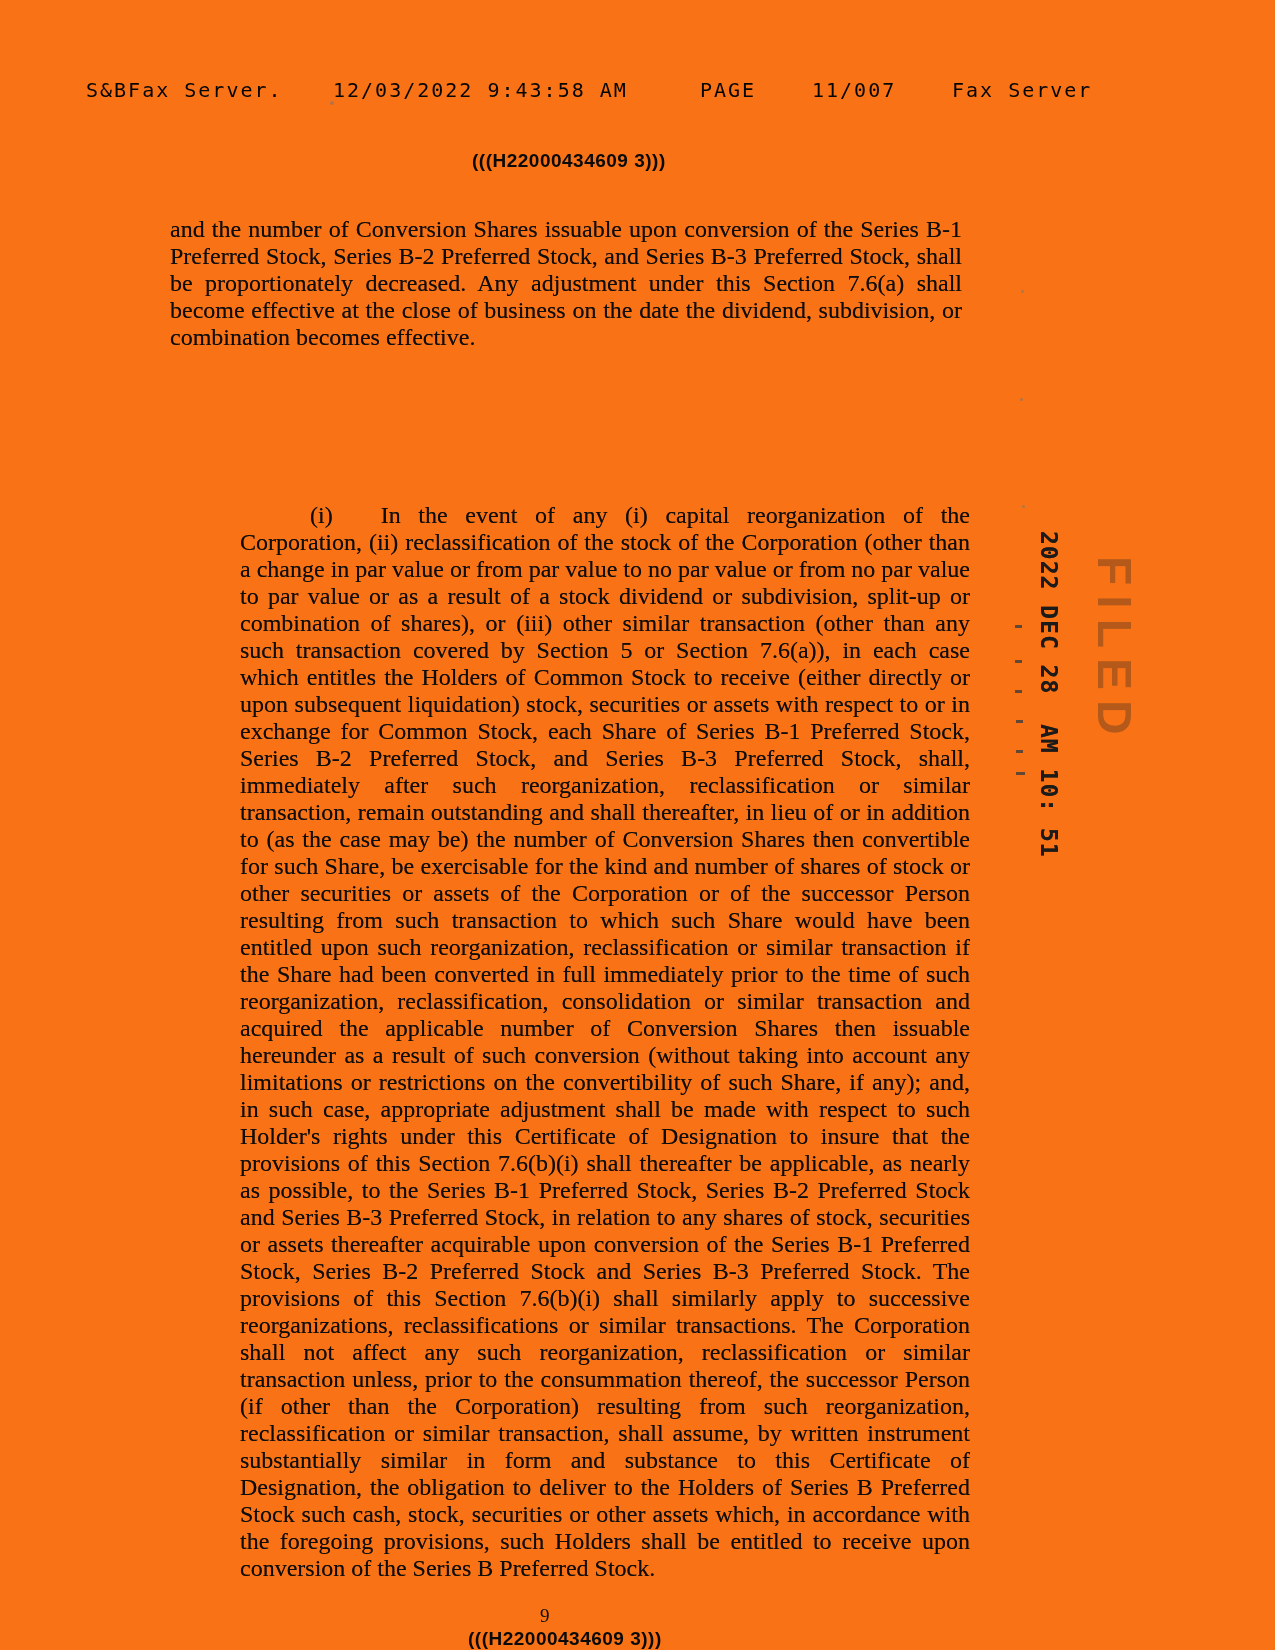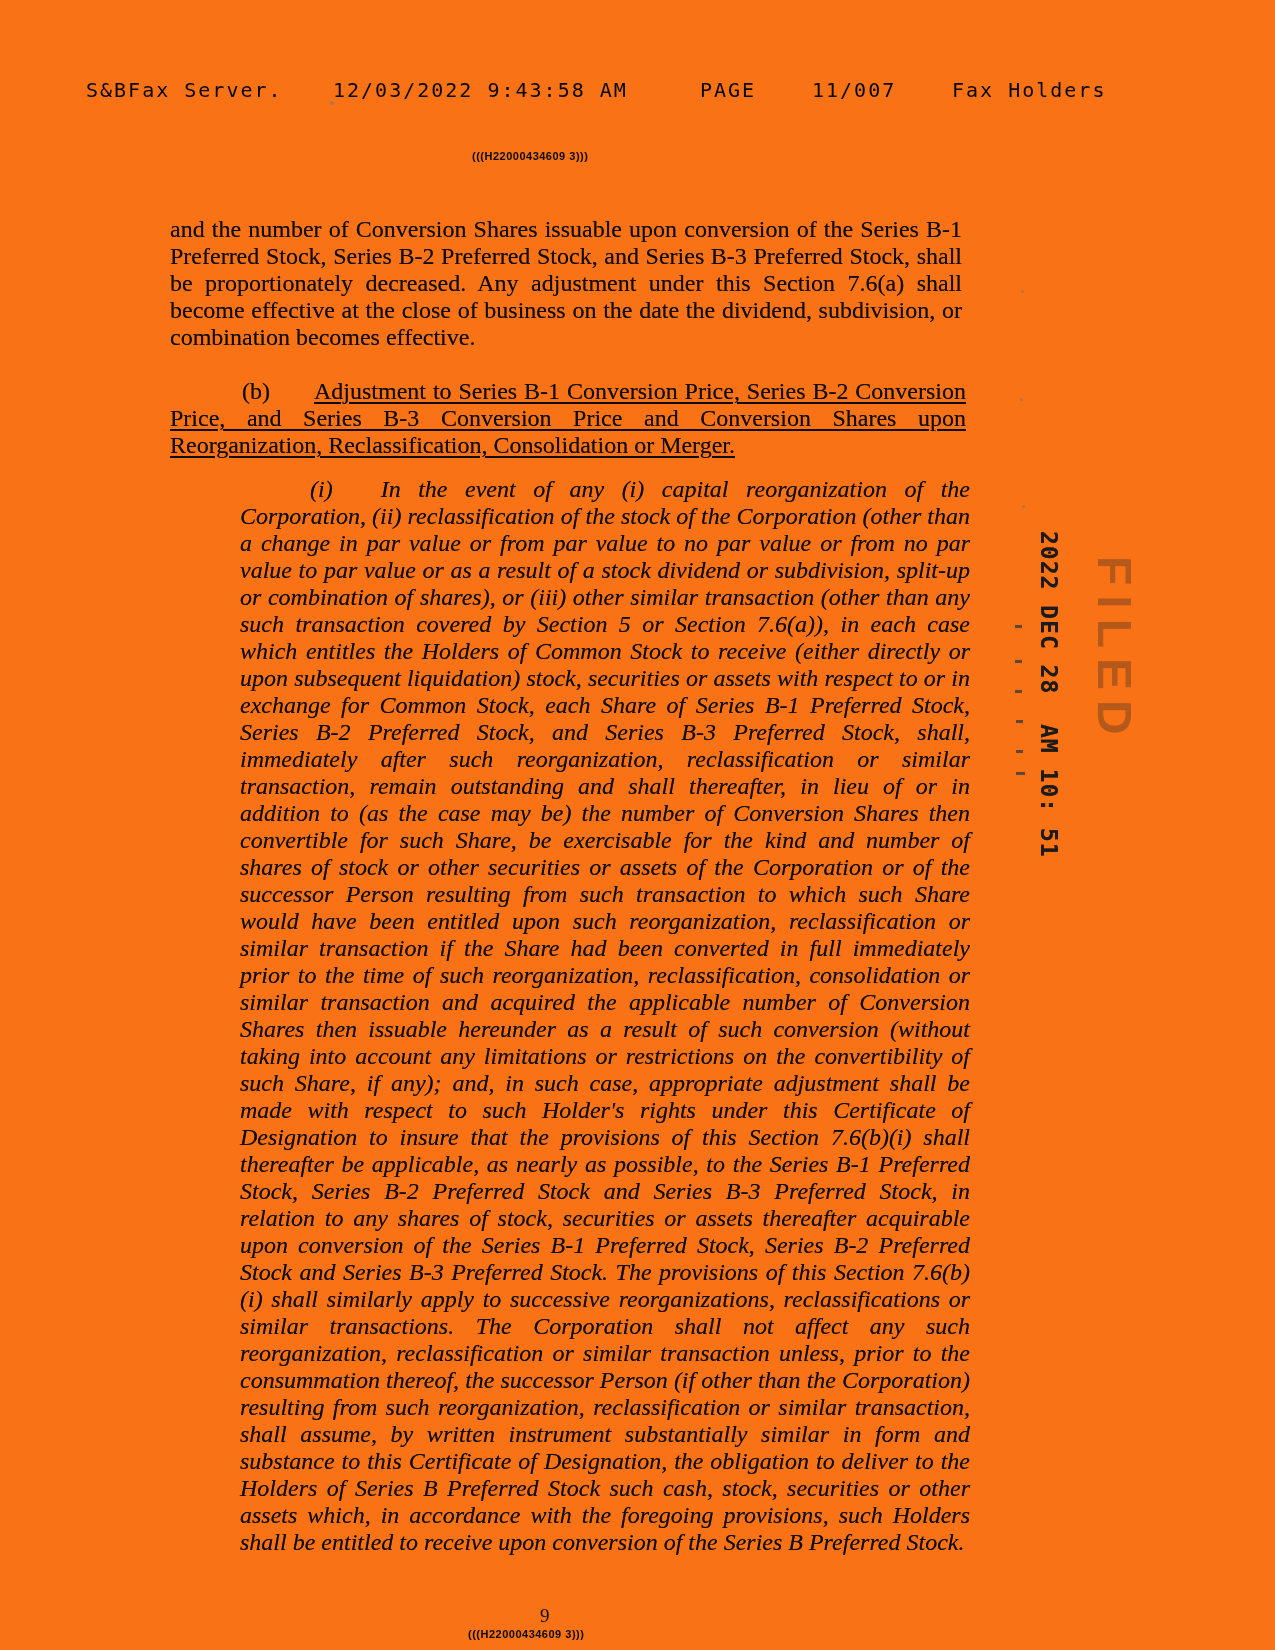--- a/index.html
+++ b/index.html
@@ -27,21 +27,21 @@
   .fx-datetime { left: 333px; }
   .fx-pageword { left: 700px; }
   .fx-pagenum  { left: 812px; }
   .fx-receiver { left: 952px; }
 
   
   .doc-id {
     position: absolute;
     font-family: "Liberation Sans", sans-serif;
     font-weight: 600;
-    font-size: 11px;
+    font-size: 19px;
     letter-spacing: 0.5px;
     color: #0a0a0a;
     white-space: pre;
   }
   .doc-id-top    { left: 472px; top: 150px; }
   .doc-id-bottom { left: 468px; top: 1628px; }
 
   
   .bodyblock {
     position: absolute;
@@ -53,21 +53,21 @@
     text-shadow: 0 0 0.4px rgba(0,0,0,0.55);
   }
   .para-intro { left: 170px; top: 216px; width: 792px; }
   .heading-b  { left: 170px; top: 378px; width: 796px; text-indent: 72px; }
   .heading-b .hb-label { margin-right: 44px; }
   .heading-b .hb-title {
     text-decoration: underline;
     text-decoration-thickness: 1.5px;
     text-underline-offset: 3px;
   }
-  .para-i { left: 240px; top: 476px; width: 730px; text-indent: 70px; font-style: italic; }
+  .para-i { left: 240px; top: 502px; width: 730px; text-indent: 70px; }
   .para-i .pi-label { margin-right: 48px; }
 
   
   .page-number {
     position: absolute;
     left: 540px; top: 1605px;
     font-family: "Liberation Serif", serif;
     font-size: 19px;
     color: #0d0d0d;
   }
@@ -124,30 +124,27 @@
 </head>
 <body>
 
 <div class="page">
 
   <div class="fax-header">
     <span class="fx-sender">S&amp;BFax Server.</span>
     <span class="fx-datetime">12/03/2022 9:43:58 AM</span>
     <span class="fx-pageword">PAGE</span>
     <span class="fx-pagenum">11/007</span>
-    <span class="fx-receiver">Fax Holders</span>
+    <span class="fx-receiver">Fax Server</span>
   </div>
 
   <div class="doc-id doc-id-top">(((H22000434609 3)))</div>
 
   <div class="bodyblock para-intro">and the number of Conversion Shares issuable upon conversion of the Series B-1 Preferred Stock, Series B-2 Preferred Stock, and Series B-3 Preferred Stock, shall be proportionately decreased. Any adjustment under this Section 7.6(a) shall become effective at the close of business on the date the dividend, subdivision, or combination becomes effective.</div>
 
-  <div class="bodyblock heading-b">
-    <span class="hb-label">(b)</span><span class="hb-title">Adjustment to Series B-1 Conversion Price, Series B-2 Conversion Price, and Series B-3 Conversion Price and Conversion Shares upon Reorganization, Reclassification, Consolidation or Merger.</span>
-  </div>
 
   <div class="bodyblock para-i">
     <span class="pi-label">(i)</span><span class="pi-text">In the event of any (i) capital reorganization of the Corporation, (ii) reclassification of the stock of the Corporation (other than a change in par value or from par value to no par value or from no par value to par value or as a result of a stock dividend or subdivision, split-up or combination of shares), or (iii) other similar transaction (other than any such transaction covered by Section 5 or Section 7.6(a)), in each case which entitles the Holders of Common Stock to receive (either directly or upon subsequent liquidation) stock, securities or assets with respect to or in exchange for Common Stock, each Share of Series B-1 Preferred Stock, Series B-2 Preferred Stock, and Series B-3 Preferred Stock, shall, immediately after such reorganization, reclassification or similar transaction, remain outstanding and shall thereafter, in lieu of or in addition to (as the case may be) the number of Conversion Shares then convertible for such Share, be exercisable for the kind and number of shares of stock or other securities or assets of the Corporation or of the successor Person resulting from such transaction to which such Share would have been entitled upon such reorganization, reclassification or similar transaction if the Share had been converted in full immediately prior to the time of such reorganization, reclassification, consolidation or similar transaction and acquired the applicable number of Conversion Shares then issuable hereunder as a result of such conversion (without taking into account any limitations or restrictions on the convertibility of such Share, if any); and, in such case, appropriate adjustment shall be made with respect to such Holder's rights under this Certificate of Designation to insure that the provisions of this Section 7.6(b)(i) shall thereafter be applicable, as nearly as possible, to the Series B-1 Preferred Stock, Series B-2 Preferred Stock and Series B-3 Preferred Stock, in relation to any shares of stock, securities or assets thereafter acquirable upon conversion of the Series B-1 Preferred Stock, Series B-2 Preferred Stock and Series B-3 Preferred Stock. The provisions of this Section 7.6(b)(i) shall similarly apply to successive reorganizations, reclassifications or similar transactions. The Corporation shall not affect any such reorganization, reclassification or similar transaction unless, prior to the consummation thereof, the successor Person (if other than the Corporation) resulting from such reorganization, reclassification or similar transaction, shall assume, by written instrument substantially similar in form and substance to this Certificate of Designation, the obligation to deliver to the Holders of Series B Preferred Stock such cash, stock, securities or other assets which, in accordance with the foregoing provisions, such Holders shall be entitled to receive upon conversion of the Series B Preferred Stock.</span>
   </div>
 
   <div class="stamp-datetime">2022 DEC 28  AM 10: 51</div>
 
   <div class="stamp-filed">FILED</div>
 
   <div class="noise-dash nd1"></div>

